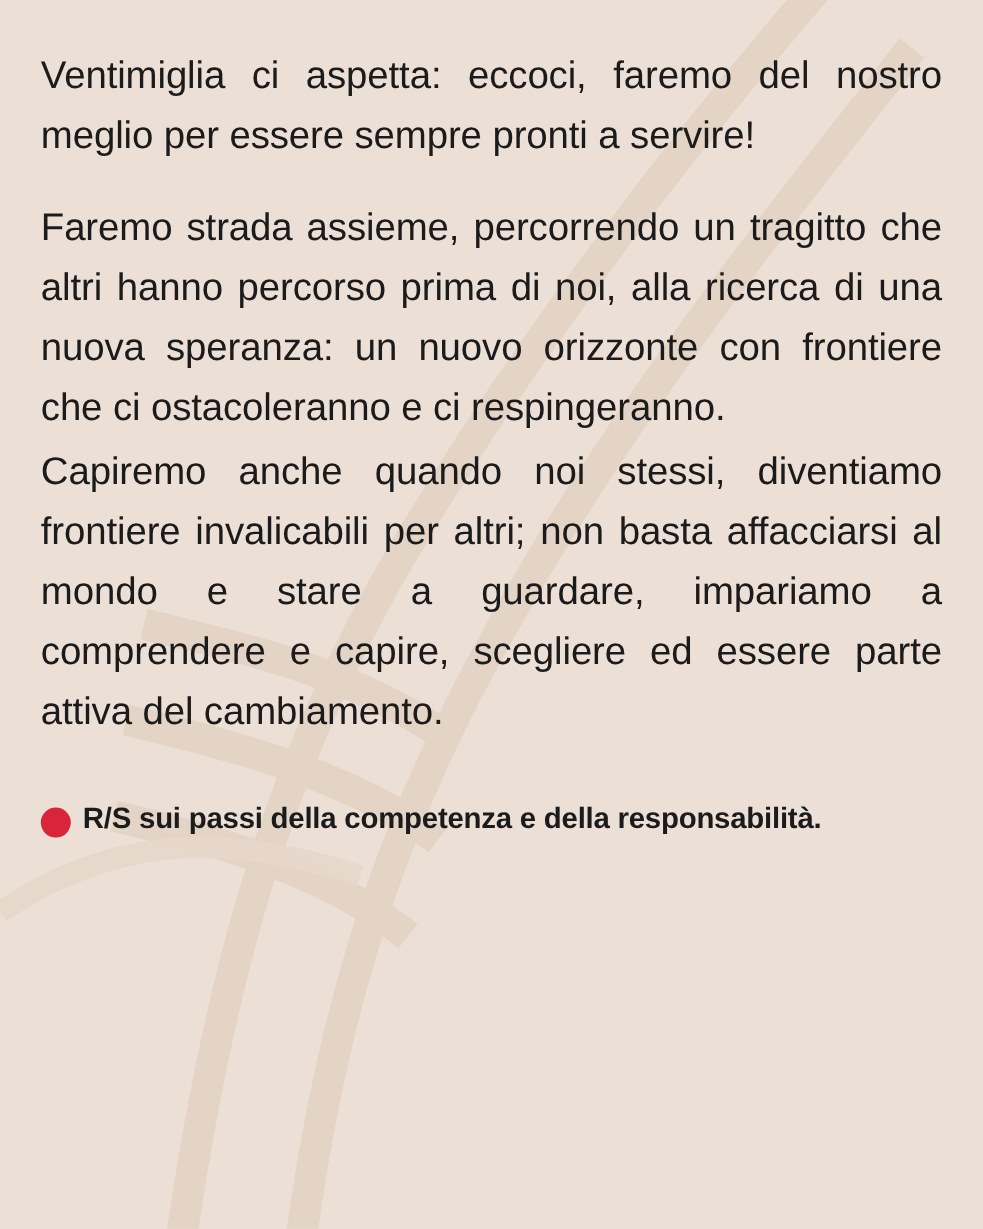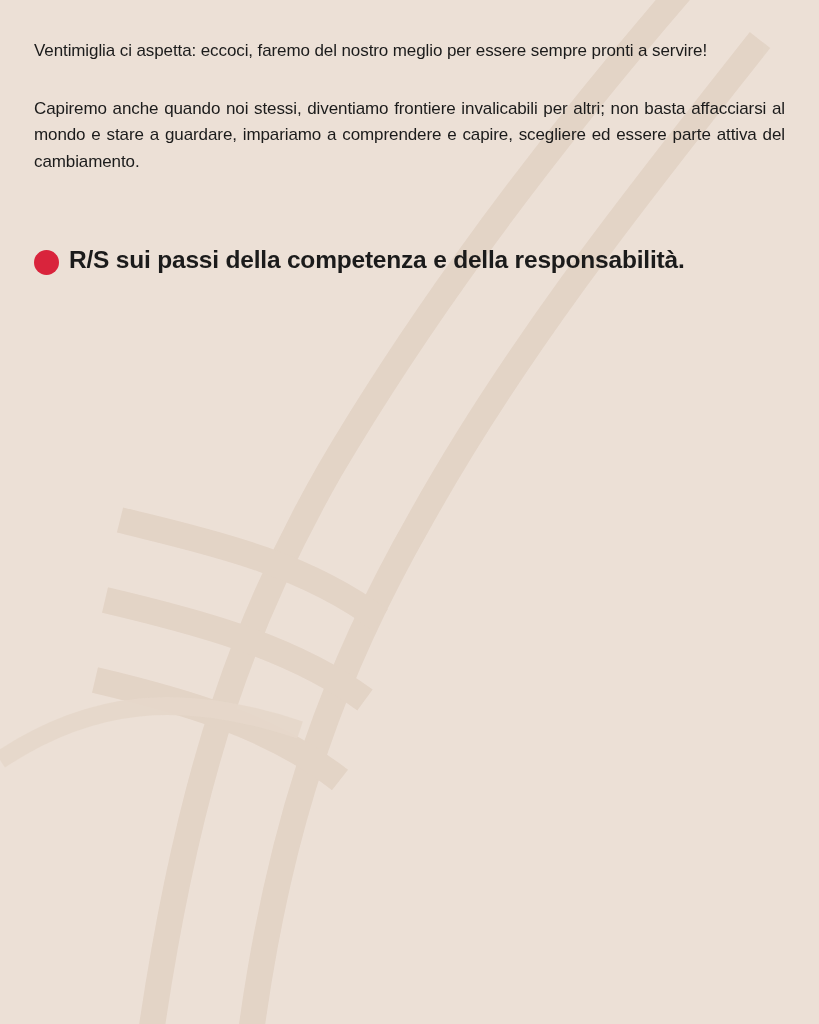--- a/index.html
+++ b/index.html
@@ -26,21 +26,21 @@
 
   .page {
     position: relative;
     z-index: 1;
     padding: 38px 34px 0 34px;
     box-sizing: border-box;
     height: 100%;
   }
 
   .para {
-    font-size: 17px;
+    font-size: 32px;
     line-height: 1.56;
     text-align: justify;
     margin: 0;
     letter-spacing: -0.1px;
   }
 
   .gap {
     height: 27px;
   }
   .gap-sm {
@@ -51,21 +51,21 @@
     font-style: italic;
     font-size: 25.5px;
     line-height: 1.5;
     margin: 0;
   }
 
   .bullet-row {
     display: flex;
     align-items: flex-start;
     gap: 10px;
-    margin-top: 42px;
+    margin-top: 22px;
   }
   .bullet-dot {
     width: 25px;
     height: 25px;
     border-radius: 50%;
     background: #d9243c;
     flex: 0 0 auto;
     margin-top: 6px;
   }
   .bullet-text {
@@ -90,20 +90,21 @@
     <path d="M0 760 C 90 700, 180 690, 300 730"></path>
   </g>
 </svg>
 
 <div class="page">
 
   <p class="para">Ventimiglia ci aspetta: eccoci, faremo del nostro meglio per essere sempre pronti a servire!</p>
 
   <div class="gap"></div>
 
+  <p class="para">Faremo strada assieme, percorrendo un tragitto che altri hanno percorso prima di noi, alla ricerca di una nuova speranza: un nuovo orizzonte con frontiere che ci ostacoleranno e ci respingeranno.</p>
 
   <div class="gap-sm"></div>
 
   <p class="para">Capiremo anche quando noi stessi, diventiamo frontiere invalicabili per altri; non basta affacciarsi al mondo e stare a guardare, impariamo a comprendere e capire, scegliere ed essere parte attiva del cambiamento.</p>
 
   <div class="gap"></div>
 
 
   <div class="bullet-row">
     <span class="bullet-dot"></span>

